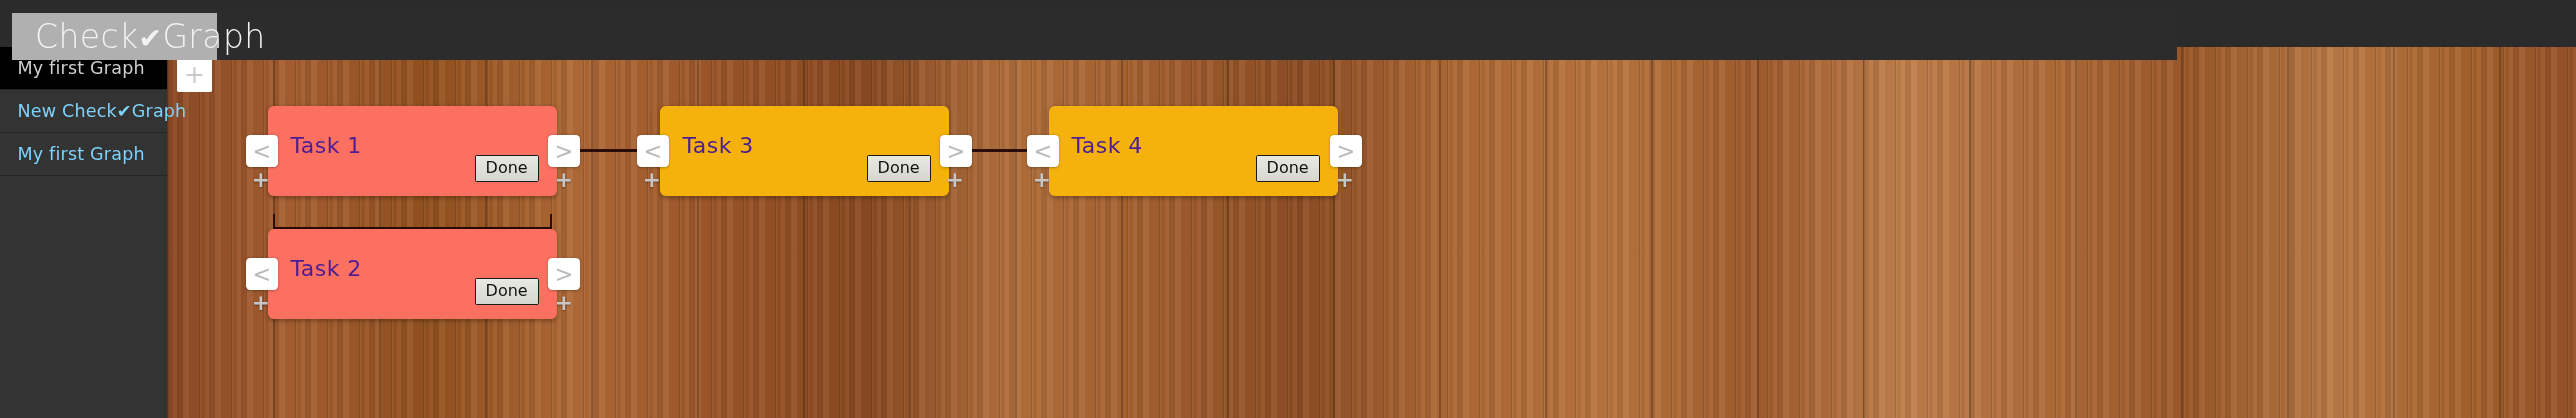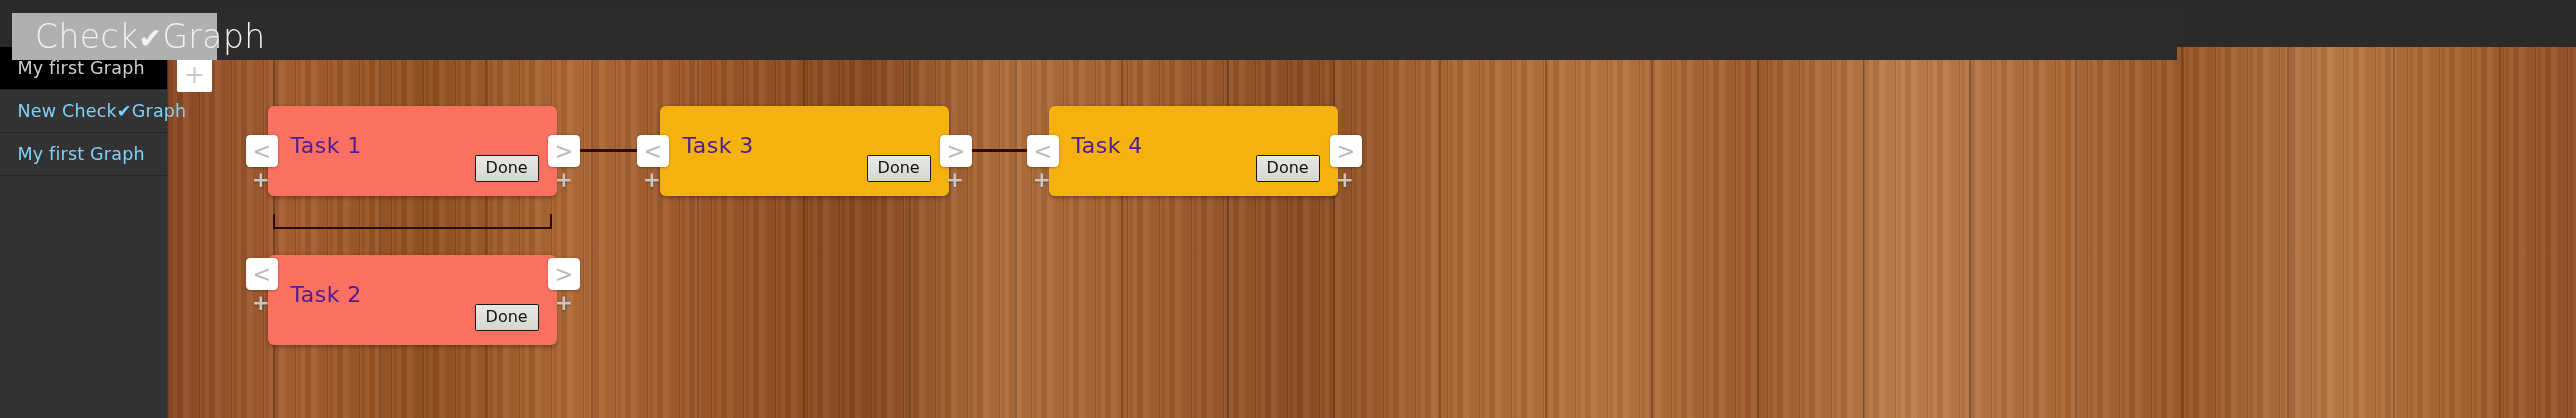--- a/index.html
+++ b/index.html
@@ -253,21 +253,21 @@
       </div>
     <div id="nodes-layer">
         <div class="node" style="left: 101px; top: 59px; width: 289px; height: 90px; background: rgb(251, 112, 96);">
           <div class="node-title">Task 1</div>
           <button class="done-btn">Done</button>
         </div>
         <div class="port" style="left: 79px; top: 88px;">&lt;</div>
         <div class="port" style="left: 381px; top: 88px;">&gt;</div>
         <div class="port-plus" style="left: 83px; top: 122px;">+</div>
         <div class="port-plus" style="left: 386px; top: 122px;">+</div>
-        <div class="node" style="left: 101px; top: 182px; width: 289px; height: 90px; background: rgb(251, 112, 96); margin-top: 26px;">
+        <div class="node" style="left: 101px; top: 182px; width: 289px; height: 90px; background: rgb(251, 112, 96);">
           <div class="node-title">Task 2</div>
           <button class="done-btn">Done</button>
         </div>
         <div class="port" style="left: 79px; top: 211px;">&lt;</div>
         <div class="port" style="left: 381px; top: 211px;">&gt;</div>
         <div class="port-plus" style="left: 83px; top: 245px;">+</div>
         <div class="port-plus" style="left: 386px; top: 245px;">+</div>
         <div class="node" style="left: 493px; top: 59px; width: 289px; height: 90px; background: rgb(245, 178, 12);">
           <div class="node-title">Task 3</div>
           <button class="done-btn">Done</button>

